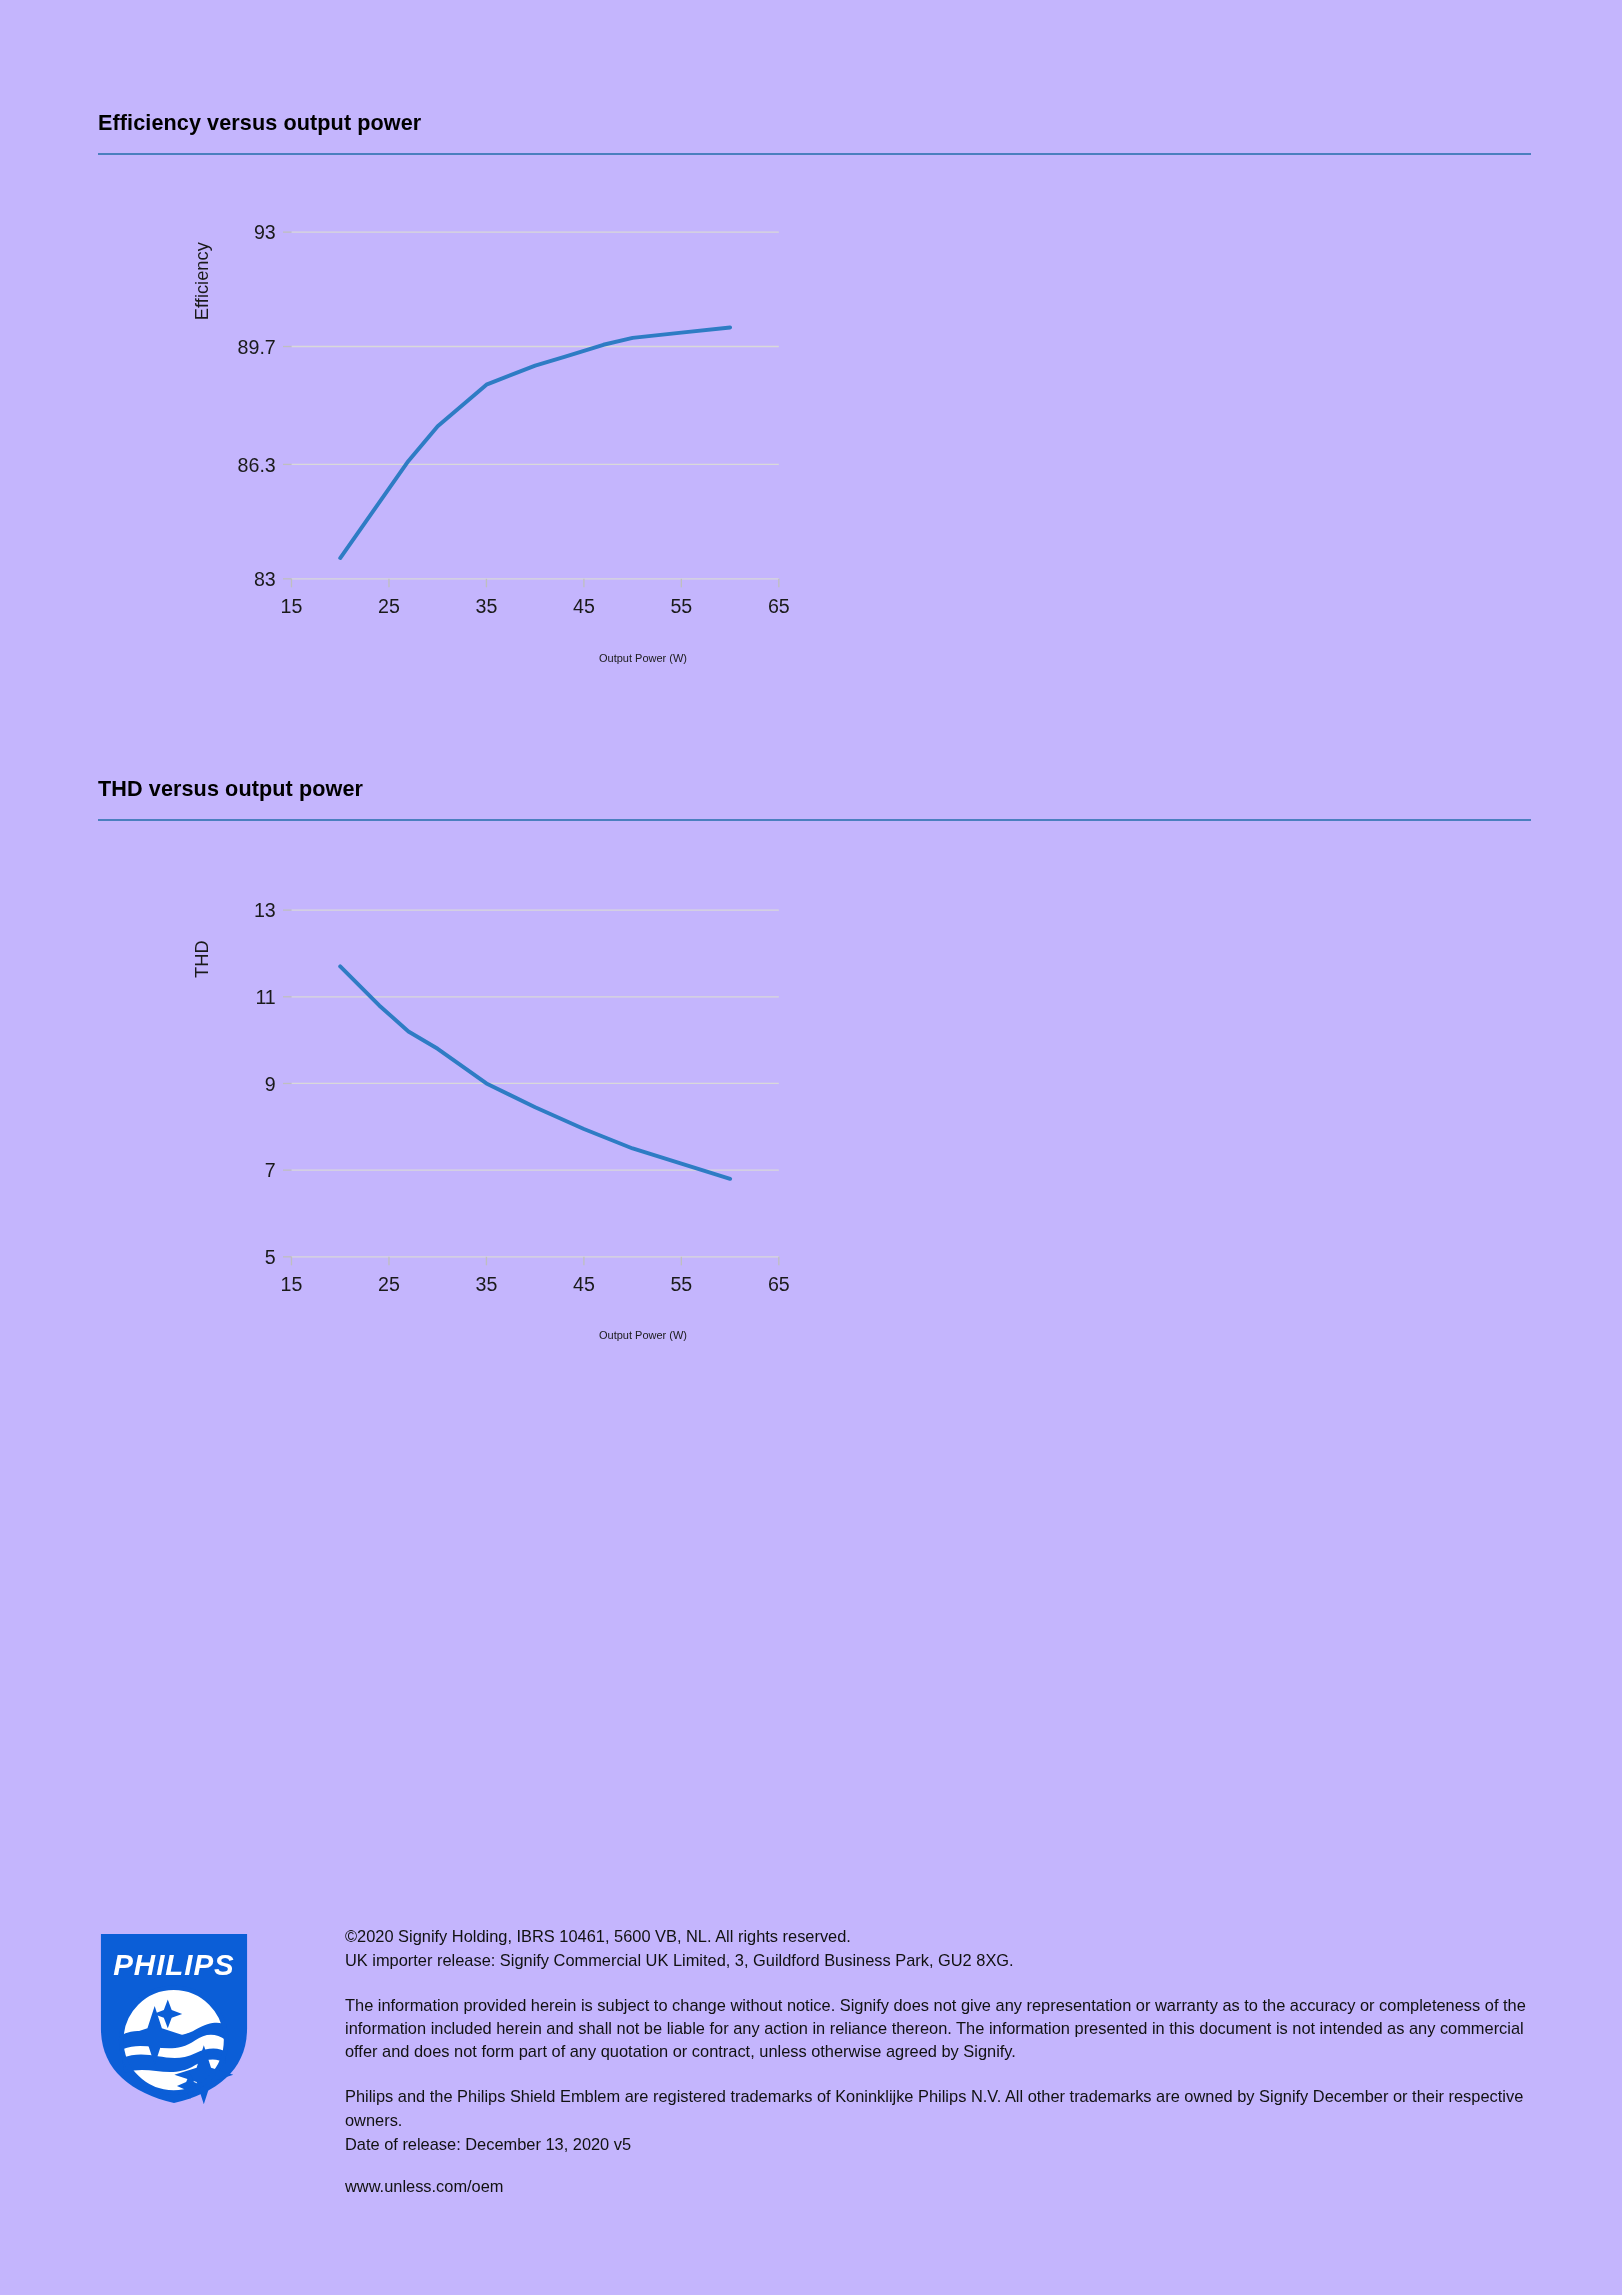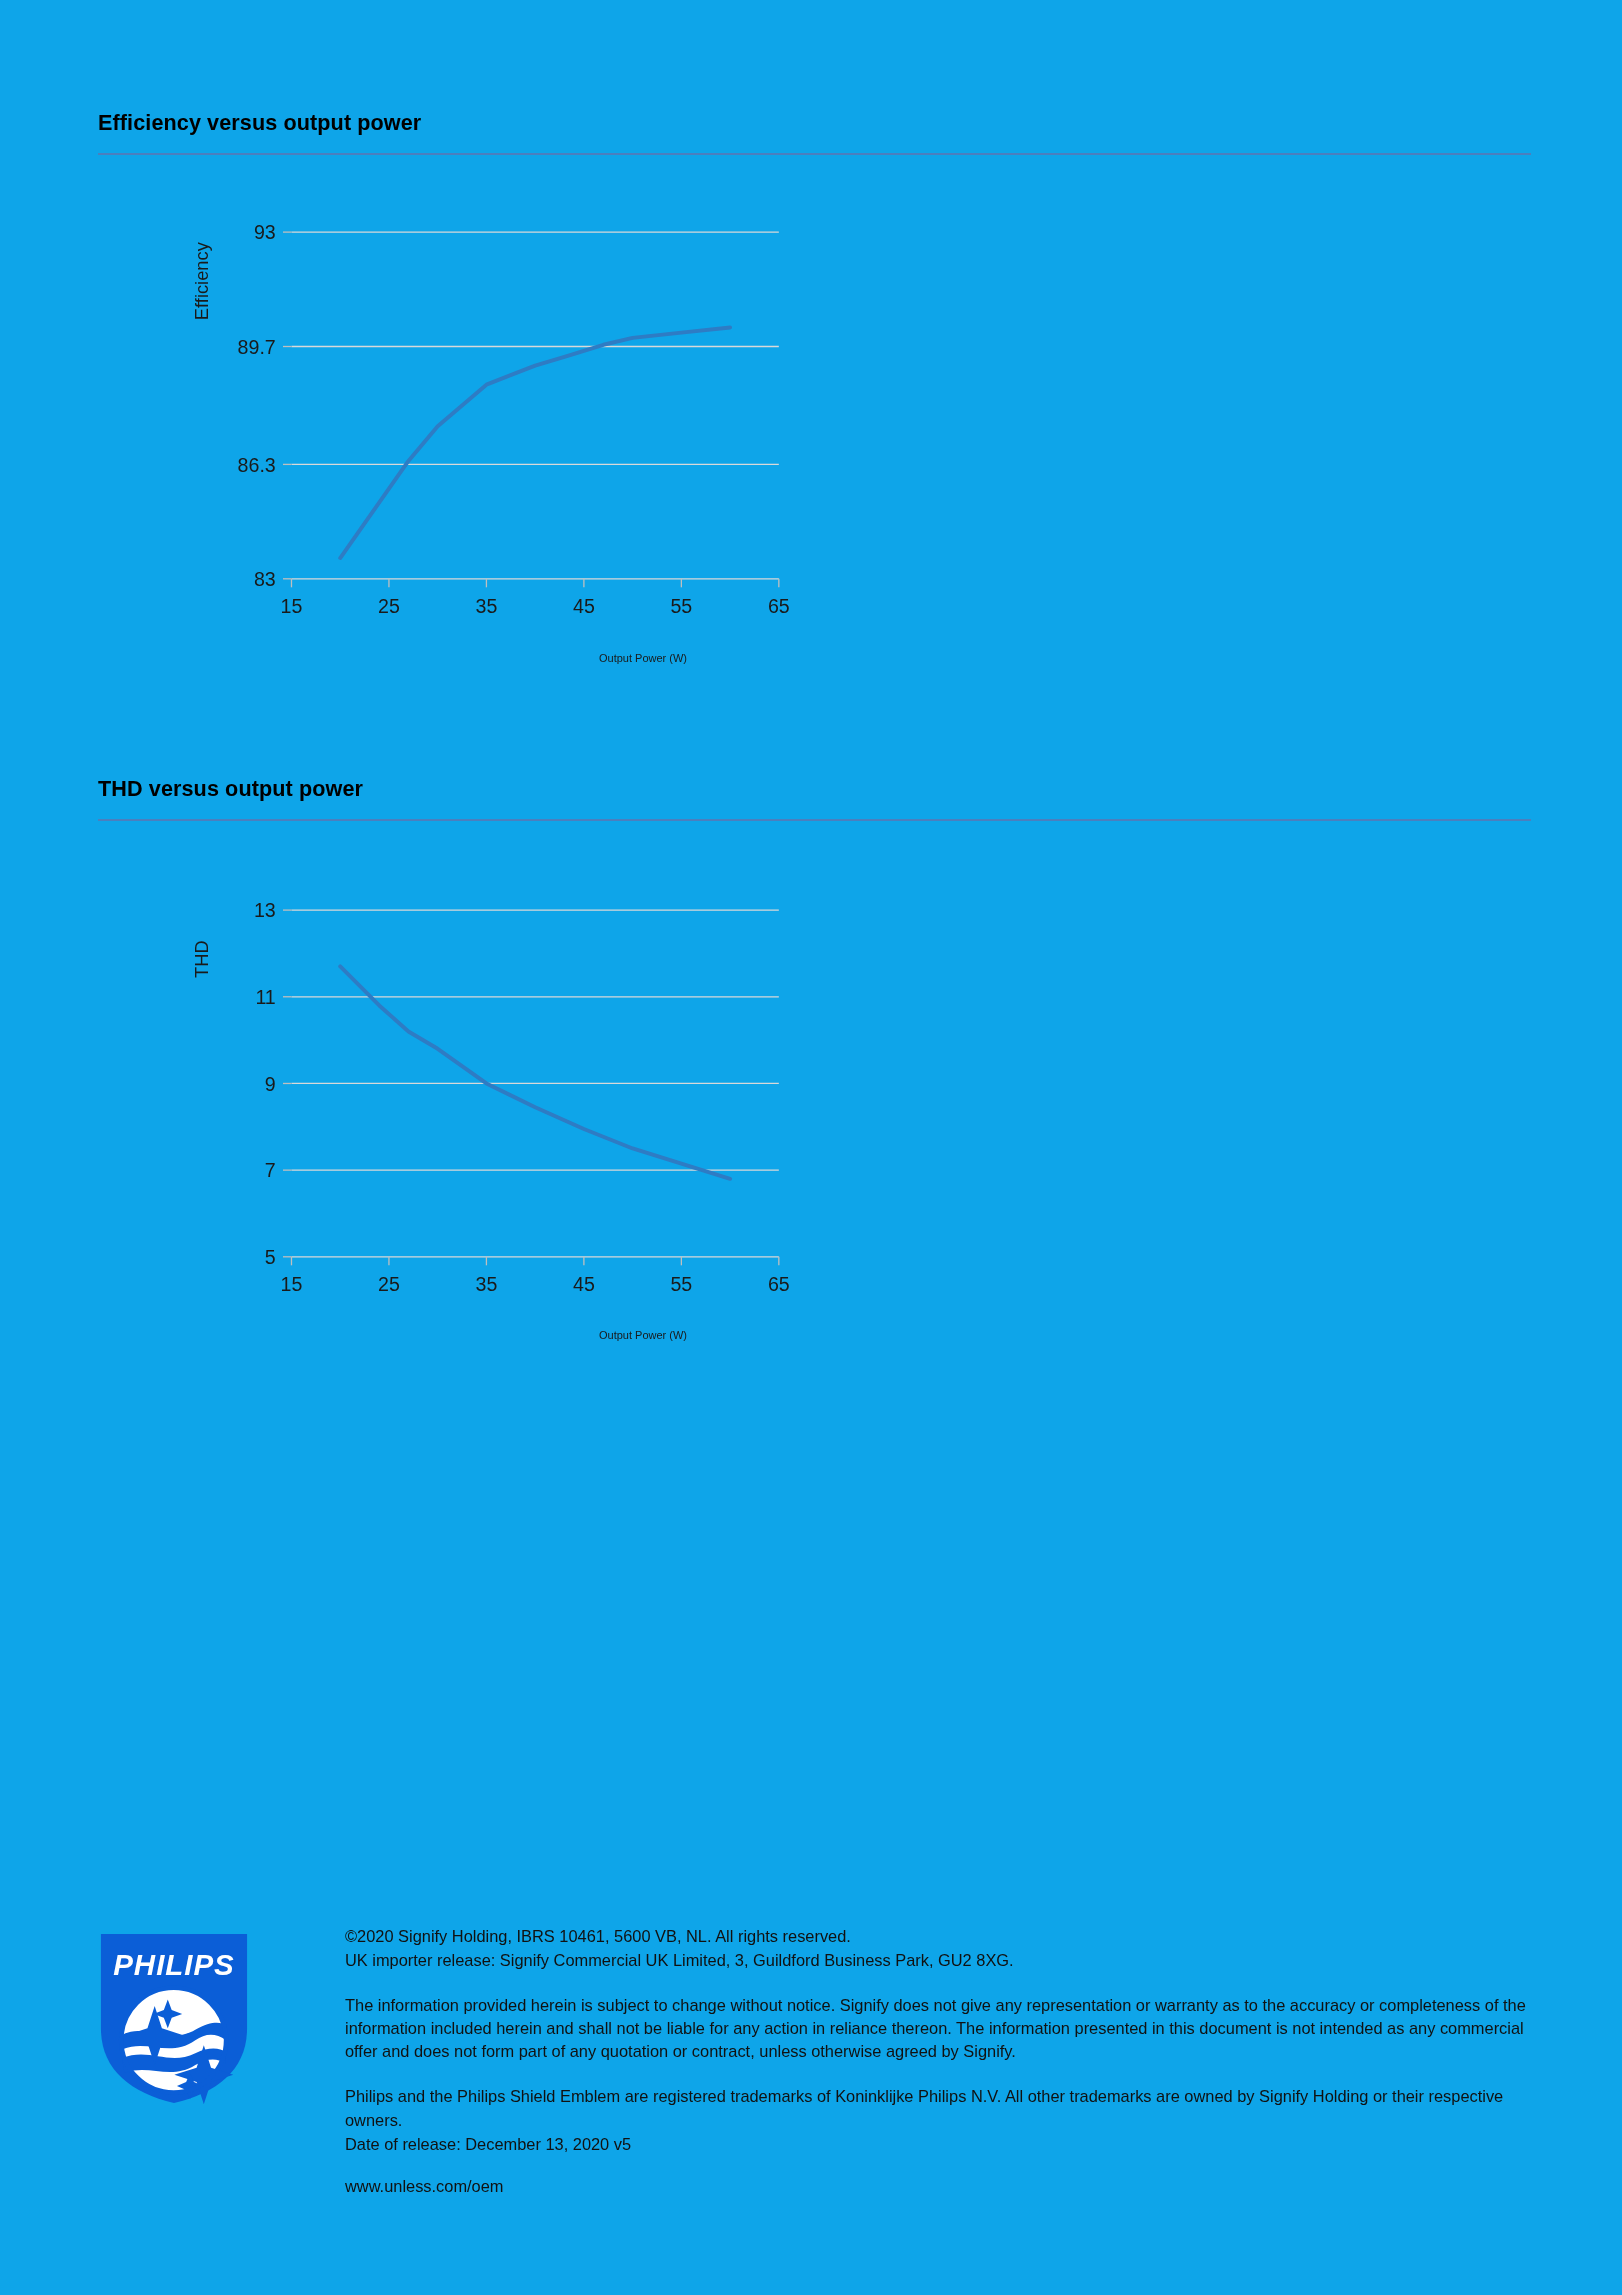--- a/index.html
+++ b/index.html
@@ -14,21 +14,21 @@
     color: #000000;
     position: relative;
     overflow: hidden;
   }
 
   .page {
     position: absolute;
     left: 0; top: 0;
     width: 1623px;
     height: 2295px;
-    background: #0ea5e9;
+    background: #c4b5fd;
   }
 
   
   .section {
     position: absolute;
     left: 98px;
     width: 1433px;
   }
   .section-title {
     font-size: 21.6px;
@@ -201,21 +201,21 @@
         </g>
       </svg>
     </div>
 
     <div class="footer-text">
       <p>©2020 Signify Holding, IBRS 10461, 5600 VB, NL. All rights reserved.</p>
       <p>UK importer release: Signify Commercial UK Limited, 3, Guildford Business Park, GU2 8XG.</p>
       <div class="fgap"></div>
       <p>The information provided herein is subject to change without notice. Signify does not give any representation or warranty as to the accuracy or completeness of the information included herein and shall not be liable for any action in reliance thereon. The information presented in this document is not intended as any commercial offer and does not form part of any quotation or contract, unless otherwise agreed by Signify.</p>
       <div class="fgap"></div>
-      <p>Philips and the Philips Shield Emblem are registered trademarks of Koninklijke Philips N.V. All other trademarks are owned by Signify Holding or their respective owners.</p>
+      <p>Philips and the Philips Shield Emblem are registered trademarks of Koninklijke Philips N.V. All other trademarks are owned by Signify December or their respective owners.</p>
       <p>Date of release: December 13, 2020 v5</p>
       <div class="fgap-sm"></div>
       <p>www.unless.com/oem</p>
     </div>
 
   </div>
 
 </div>
 
 

